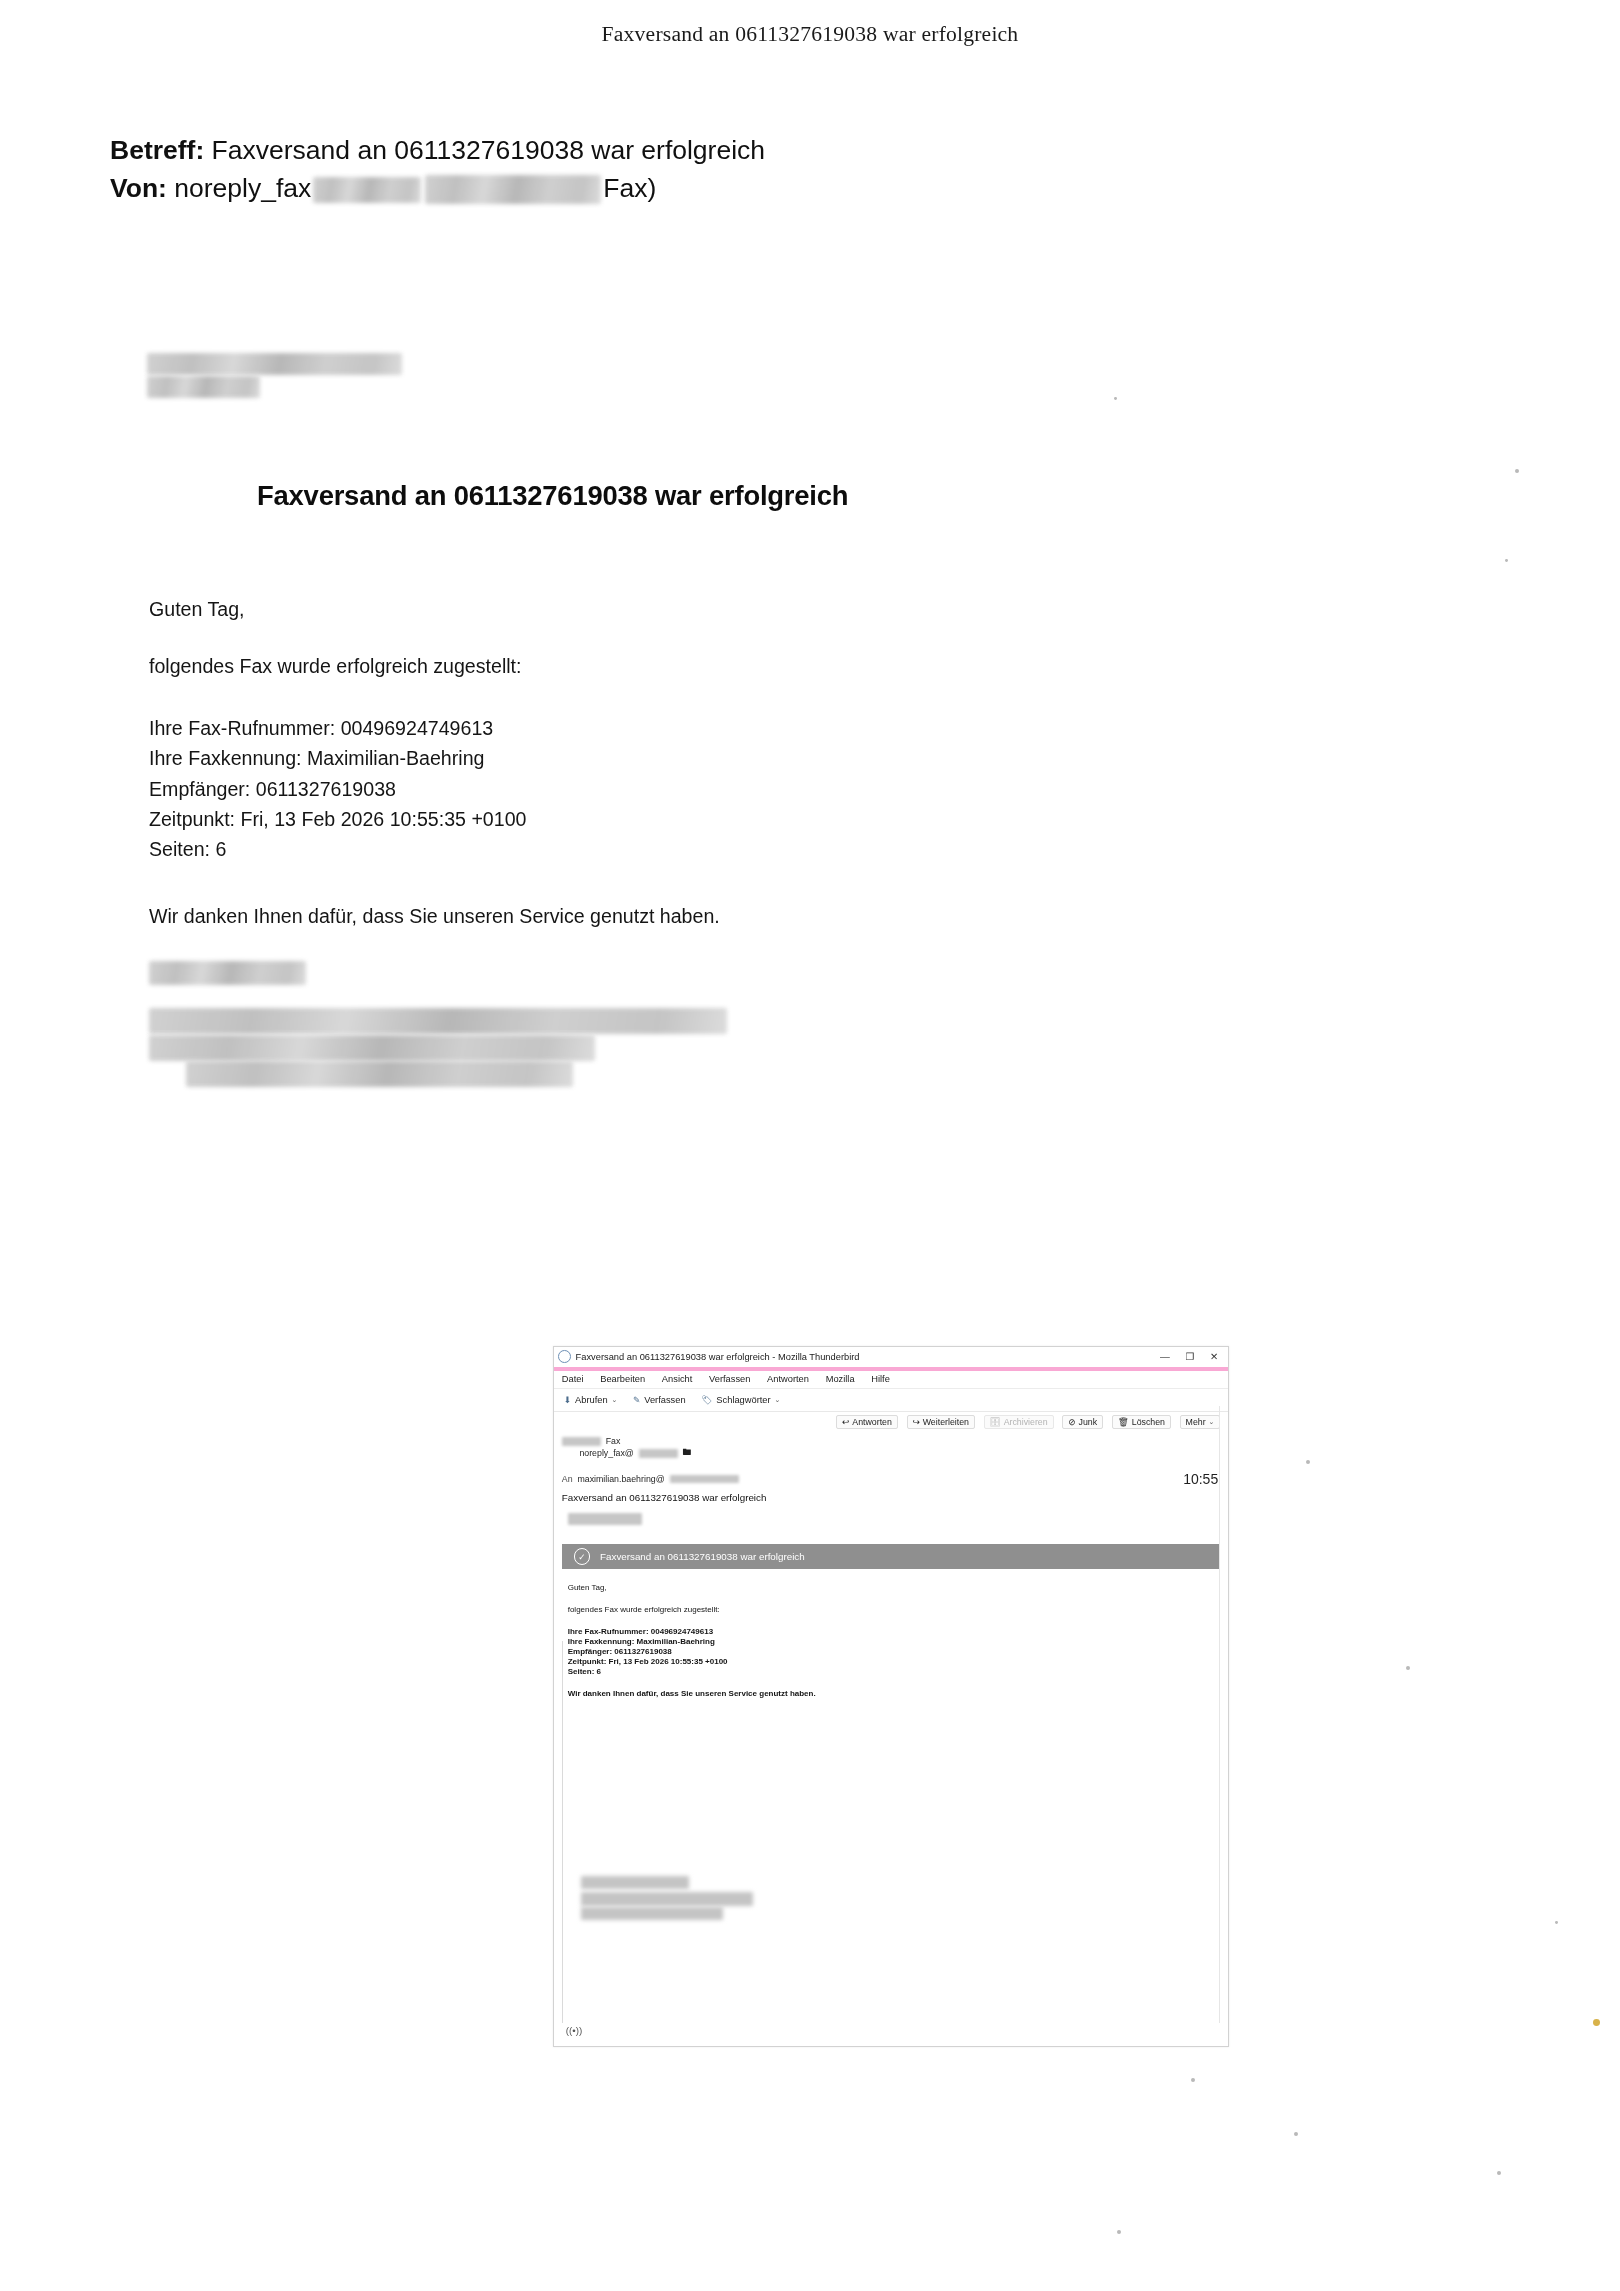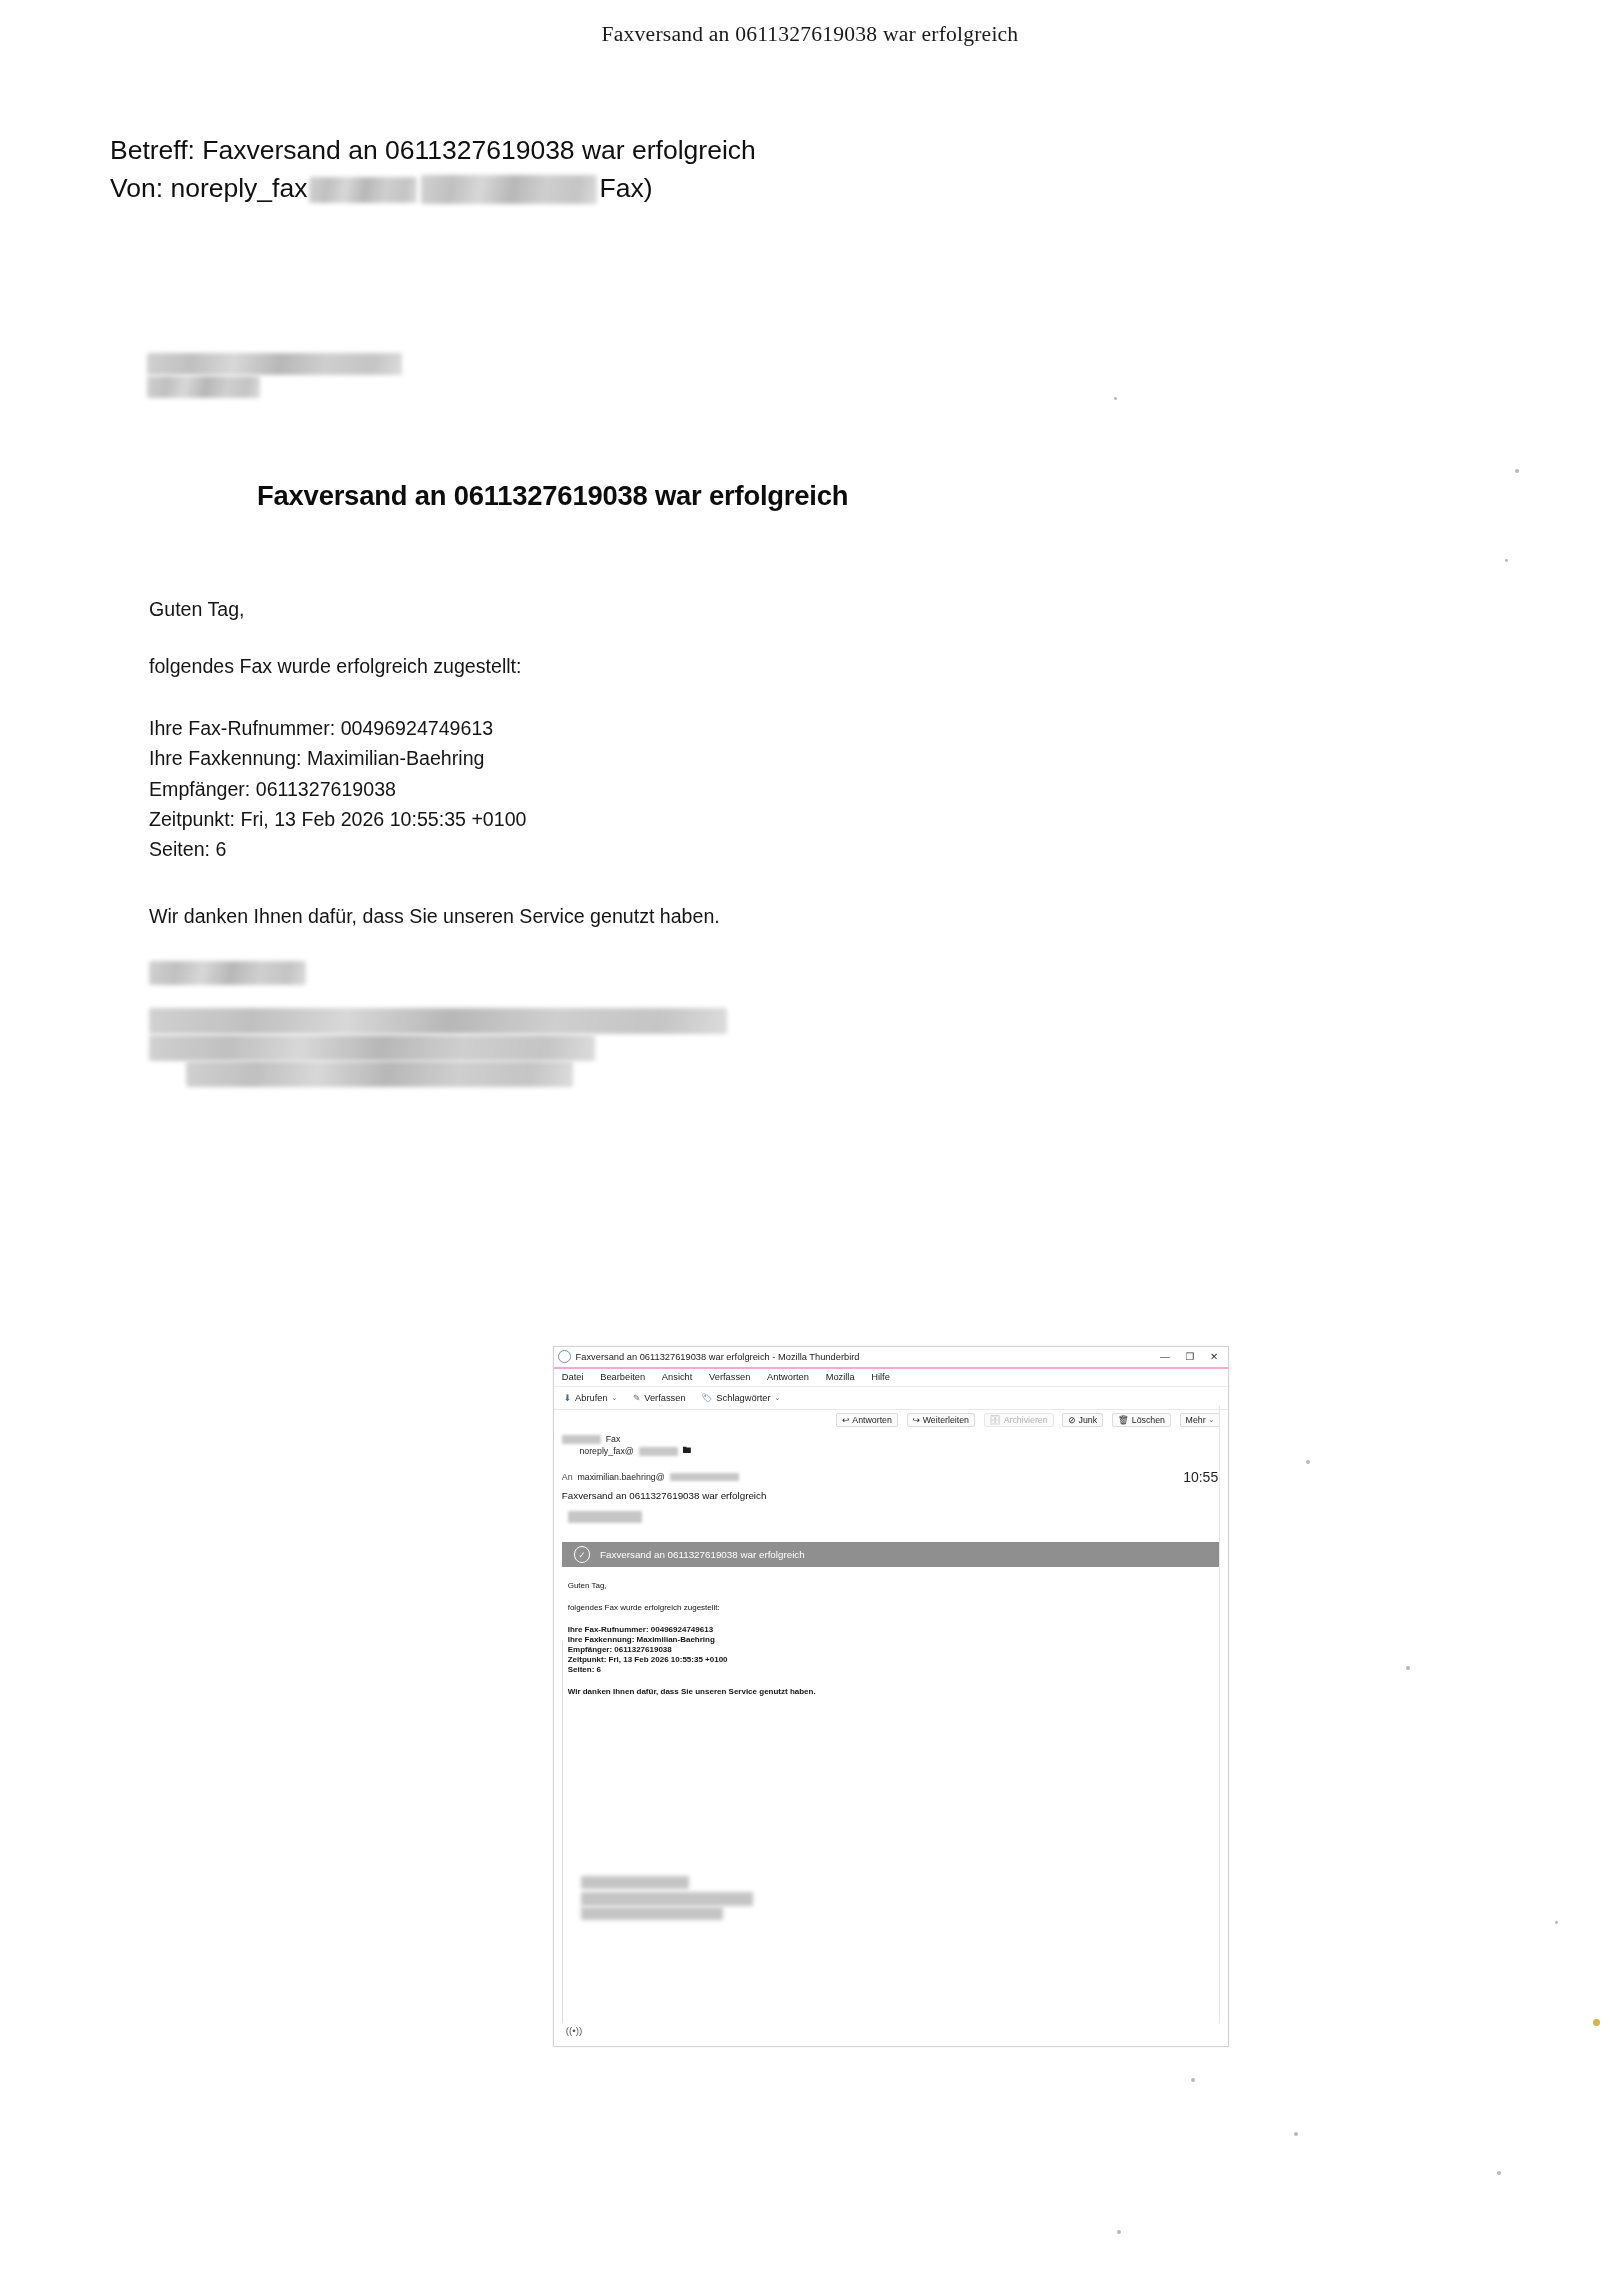--- a/index.html
+++ b/index.html
@@ -37,21 +37,21 @@
     left: 110px;
     font-size: 26.5px;
     line-height: 1.43;
     color: #101010;
   }
   .mail-head .row {
     white-space: nowrap;
     position: relative;
   }
   .mail-head .lbl {
-    font-weight: normal;
+    font-weight: bold;
   }
   .mail-head .val {
     font-weight: normal;
   }
 
   
   .redact {
     display: inline-block;
     vertical-align: middle;
     background: linear-gradient(100deg,#cfcfcf 0%,#bdbdbd 18%,#d6d6d6 34%,#b4b4b4 52%,#cdcdcd 70%,#c2c2c2 88%,#dadada 100%);
@@ -103,21 +103,21 @@
     box-shadow: 0 0 2px rgba(0,0,0,.08);
     font-size: 8.8px;
     color: #1f1f1f;
     overflow: hidden;
   }
   .shot .titlebar {
     height: 19.6px;
     display: flex;
     align-items: center;
     padding: 0 3.9px;
-    border-bottom: 2px solid #f9a8d4;
+    border-bottom: 4px solid #f9a8d4;
   }
   .shot .titlebar .tb-icon {
     width: 10.8px; height: 10.8px; border-radius: 50%;
     border: 1.5px solid #6d8fb5;
     margin-right: 4.9px;
     flex: 0 0 auto;
   }
   .shot .titlebar .tb-text {
     font-size: 9.3px; color: #202020; white-space: nowrap; overflow: hidden;
   }

